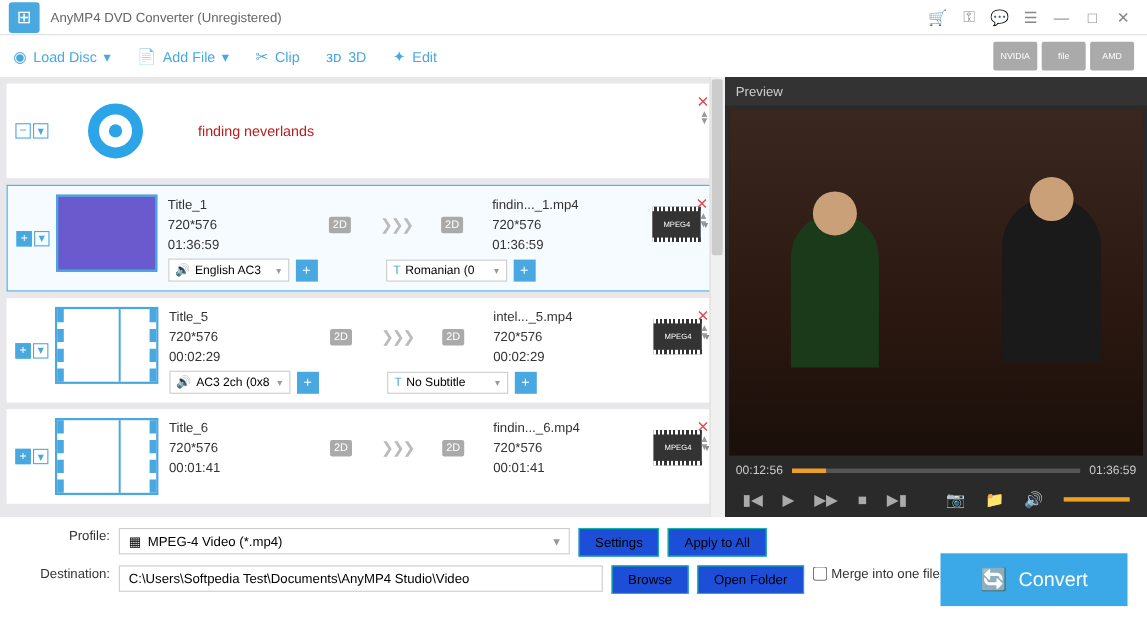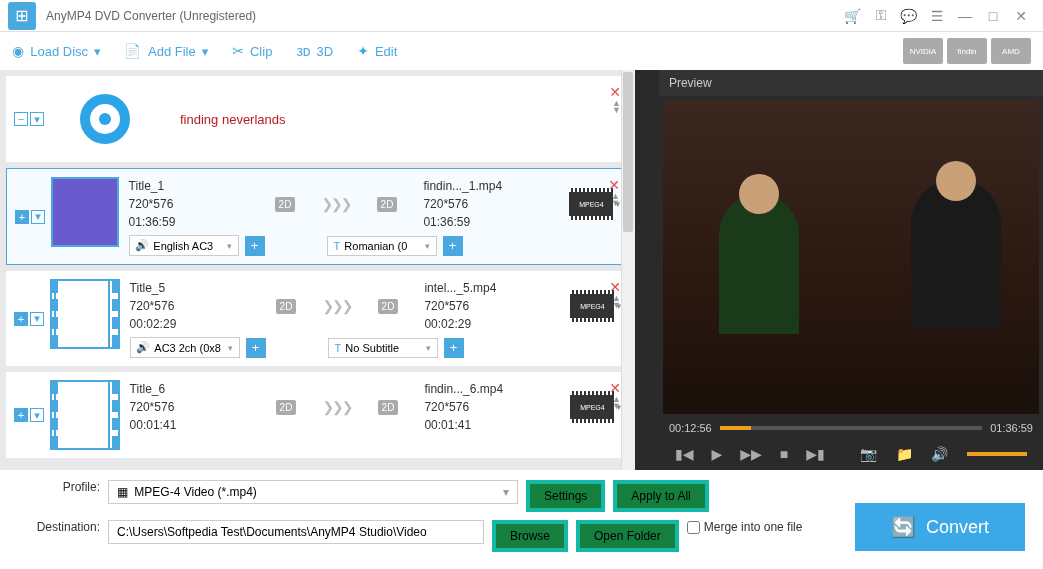--- a/index.html
+++ b/index.html
@@ -46,21 +46,21 @@
 .fmt-icon { width: 44px; height: 32px; background: #333; color: #fff; font-size: 7px; display: flex; align-items: center; justify-content: center; position: relative; }
 .fmt-icon::before, .fmt-icon::after { content: ''; position: absolute; width: 100%; height: 4px; background: repeating-linear-gradient(to right, #fff 0, #fff 2px, #333 2px, #333 4px); }
 .fmt-icon::before { top: 0; }
 .fmt-icon::after { bottom: 0; }
 .fmt-drop { color: #888; font-size: 9px; margin-left: 2px; }
 .subline { display: flex; gap: 6px; align-items: center; }
 .sel-box { border: 1px solid #ccc; padding: 3px 6px; font-size: 11px; display: flex; align-items: center; gap: 4px; min-width: 110px; cursor: pointer; background: #fff; }
 .sel-box .caret { margin-left: auto; color: #999; font-size: 9px; }
 .plus-btn { width: 20px; height: 20px; background: #4aa8e0; color: #fff; display: flex; align-items: center; justify-content: center; font-size: 13px; cursor: pointer; }
 
-.preview-area { flex: 1; background: #2a2a2a; display: flex; flex-direction: column; padding-left: 24px; }
+.preview-area { flex: 1; background: #2a2a2a; display: flex; flex-direction: column; }
 .preview-title { color: #ccc; font-size: 12px; padding: 6px 10px; background: #333; }
 .preview-video { flex: 1; background: #1a1a1a; position: relative; margin: 4px; }
 .preview-video .scene { position: absolute; inset: 0; background: linear-gradient(to bottom, #3a2820 0%, #2a1810 60%, #1a0f0a 100%); }
 .preview-video .person1 { position: absolute; left: 15%; top: 30%; width: 80px; height: 140px; background: #1a3a1a; border-radius: 40px 40px 0 0; }
 .preview-video .person1::before { content: ''; position: absolute; top: -20px; left: 20px; width: 40px; height: 40px; background: #c9a078; border-radius: 50%; }
 .preview-video .person2 { position: absolute; right: 10%; top: 25%; width: 90px; height: 150px; background: #1a1a1a; border-radius: 45px 45px 0 0; }
 .preview-video .person2::before { content: ''; position: absolute; top: -18px; left: 25px; width: 40px; height: 40px; background: #c9a078; border-radius: 50%; }
 .timeline { display: flex; align-items: center; padding: 4px 10px; gap: 8px; color: #ccc; font-size: 11px; }
 .tl-bar { flex: 1; height: 4px; background: #555; position: relative; }
 .tl-bar .prog { position: absolute; left: 0; top: 0; height: 100%; width: 12%; background: #f0a020; }
@@ -68,22 +68,22 @@
 .controls .ctrl { cursor: pointer; font-size: 14px; }
 .controls .spacer2 { flex: 1; }
 .vol-bar { width: 60px; height: 4px; background: #f0a020; }
 
 .bottom { padding: 10px 20px; display: flex; flex-direction: column; gap: 8px; }
 .bottom-row { display: flex; align-items: flex-start; gap: 8px; }
 .bottom-label { font-size: 12px; color: #333; width: 80px; text-align: right; }
 .bottom-input { border: 1px solid #ccc; padding: 4px 8px; font-size: 12px; flex: 0 0 auto; }
 .profile-sel { width: 410px; display: flex; align-items: center; }
 .profile-sel .caret { margin-left: auto; color: #999; }
-.btn { border: 4px solid #14b8a6; padding: 5px 14px; font-size: 12px; cursor: pointer; background: #15803d; }
-.dest-input { width: 376px; }
+.btn { border: 1px solid #14b8a6; padding: 5px 14px; font-size: 12px; cursor: pointer; background: #1d4ed8; }
+.dest-input { width: 440px; }
 .convert-btn { position: absolute; right: 18px; bottom: 18px; width: 170px; height: 48px; background: #3ba8e8; color: #fff; font-size: 18px; display: flex; align-items: center; justify-content: center; gap: 10px; cursor: pointer; }
 .convert-btn .ic { font-size: 20px; }
 .chk { display: flex; align-items: center; gap: 4px; font-size: 12px; color: #333; }
 .chk input { width: 13px; height: 13px; }
 </style>
 </head>
 <body>
 
 <div class="titlebar">
   <div class="logo">⊞</div>
@@ -117,21 +117,21 @@
       <span class="ic">ᴈᴅ</span>
       <span>3D</span>
     </div>
   <div class="toolbar-btn">
       <span class="ic">✦</span>
       <span>Edit</span>
     </div>
   <div class="spacer"></div>
   <div class="gpu-badges">
     <div class="gpu-badge">NVIDIA</div>
-    <div class="gpu-badge">findin</div>
+    <div class="gpu-badge">file</div>
     <div class="gpu-badge">AMD</div>
   </div>
 </div>
 
 <div class="main">
   <div class="list-area">
     <div class="disc-row">
       <div class="expander">
           <div class="exp-btn">−</div>
           <div class="exp-btn" style="background:#fff;color:#4aa8e0">▾</div>

